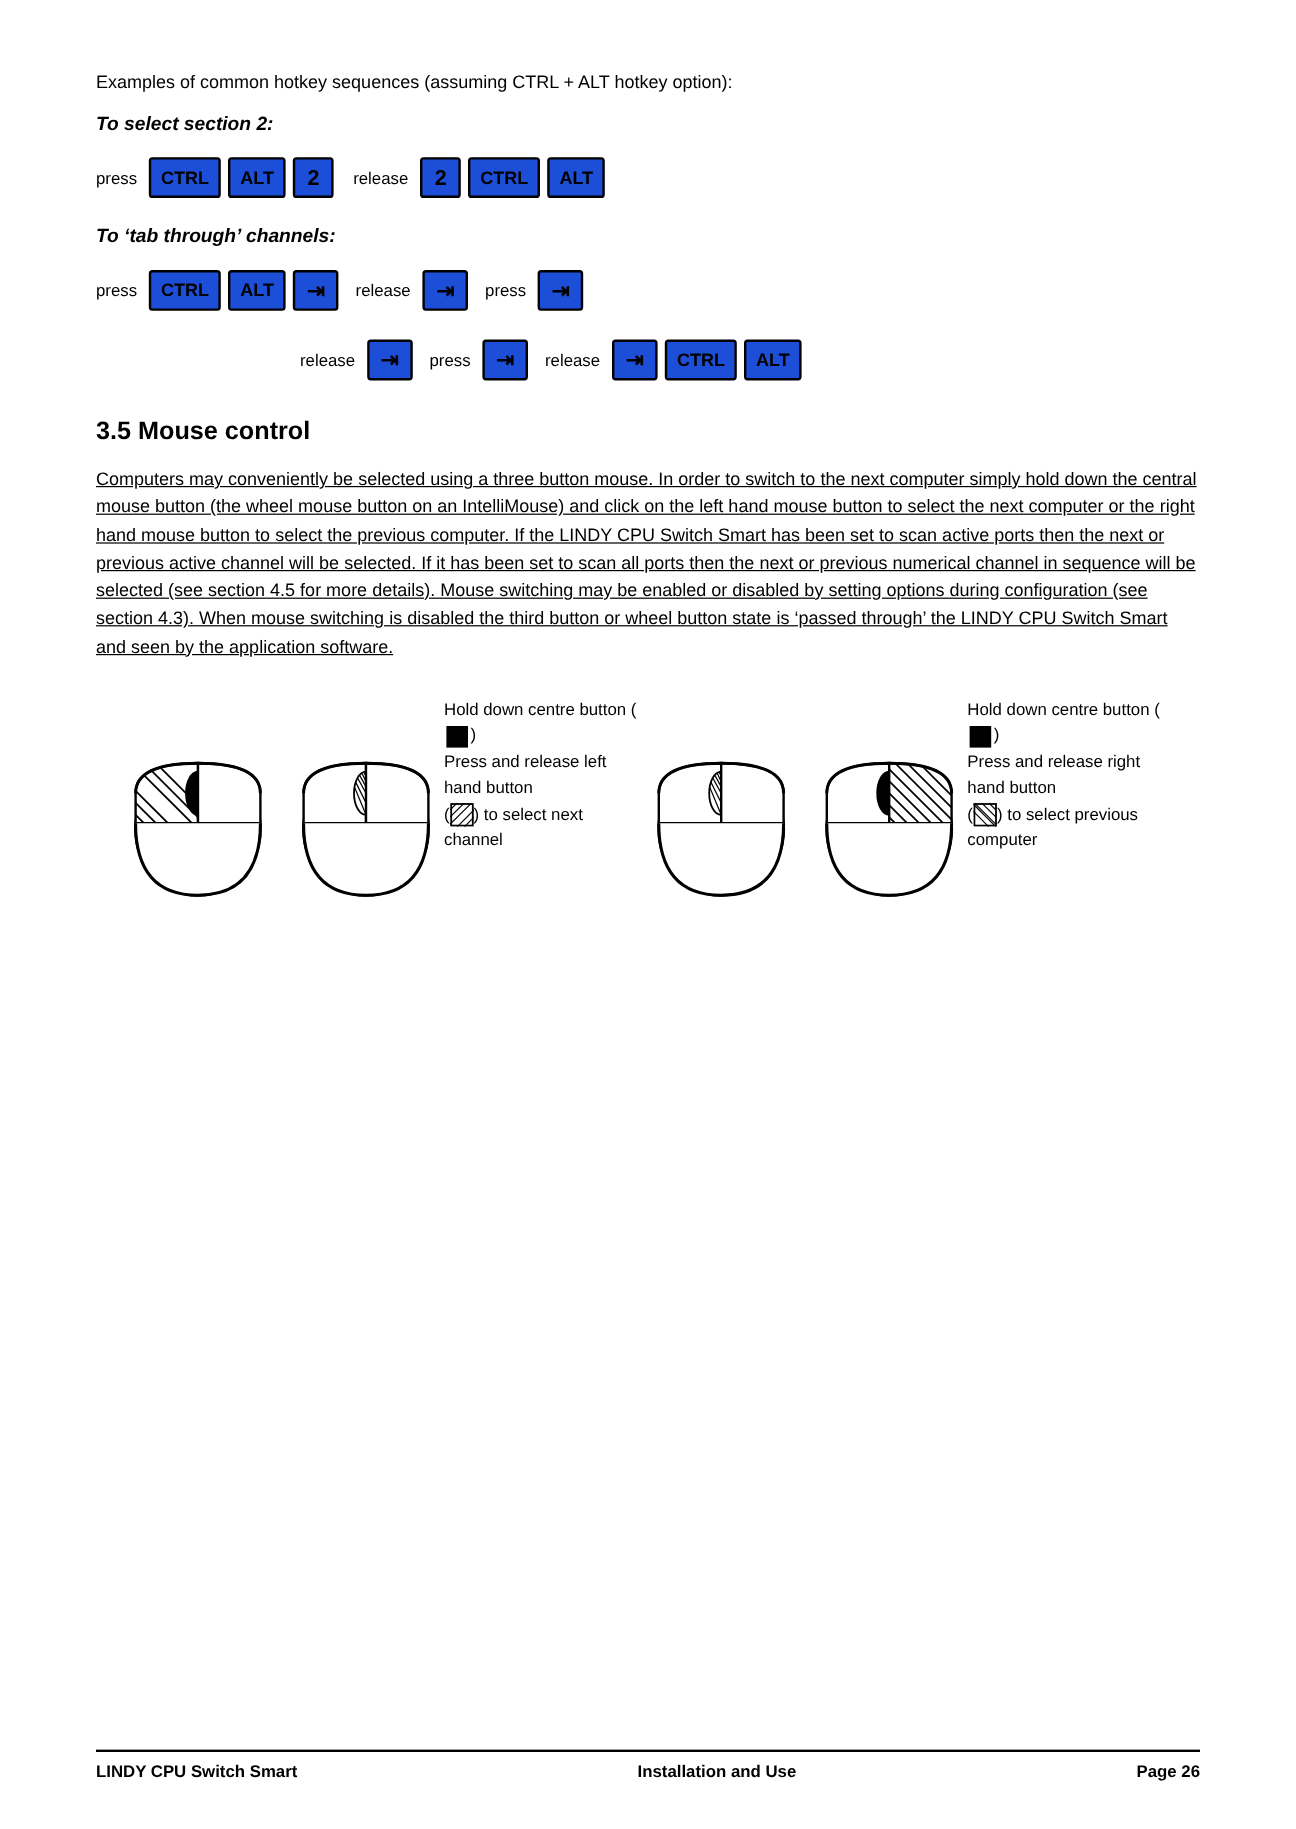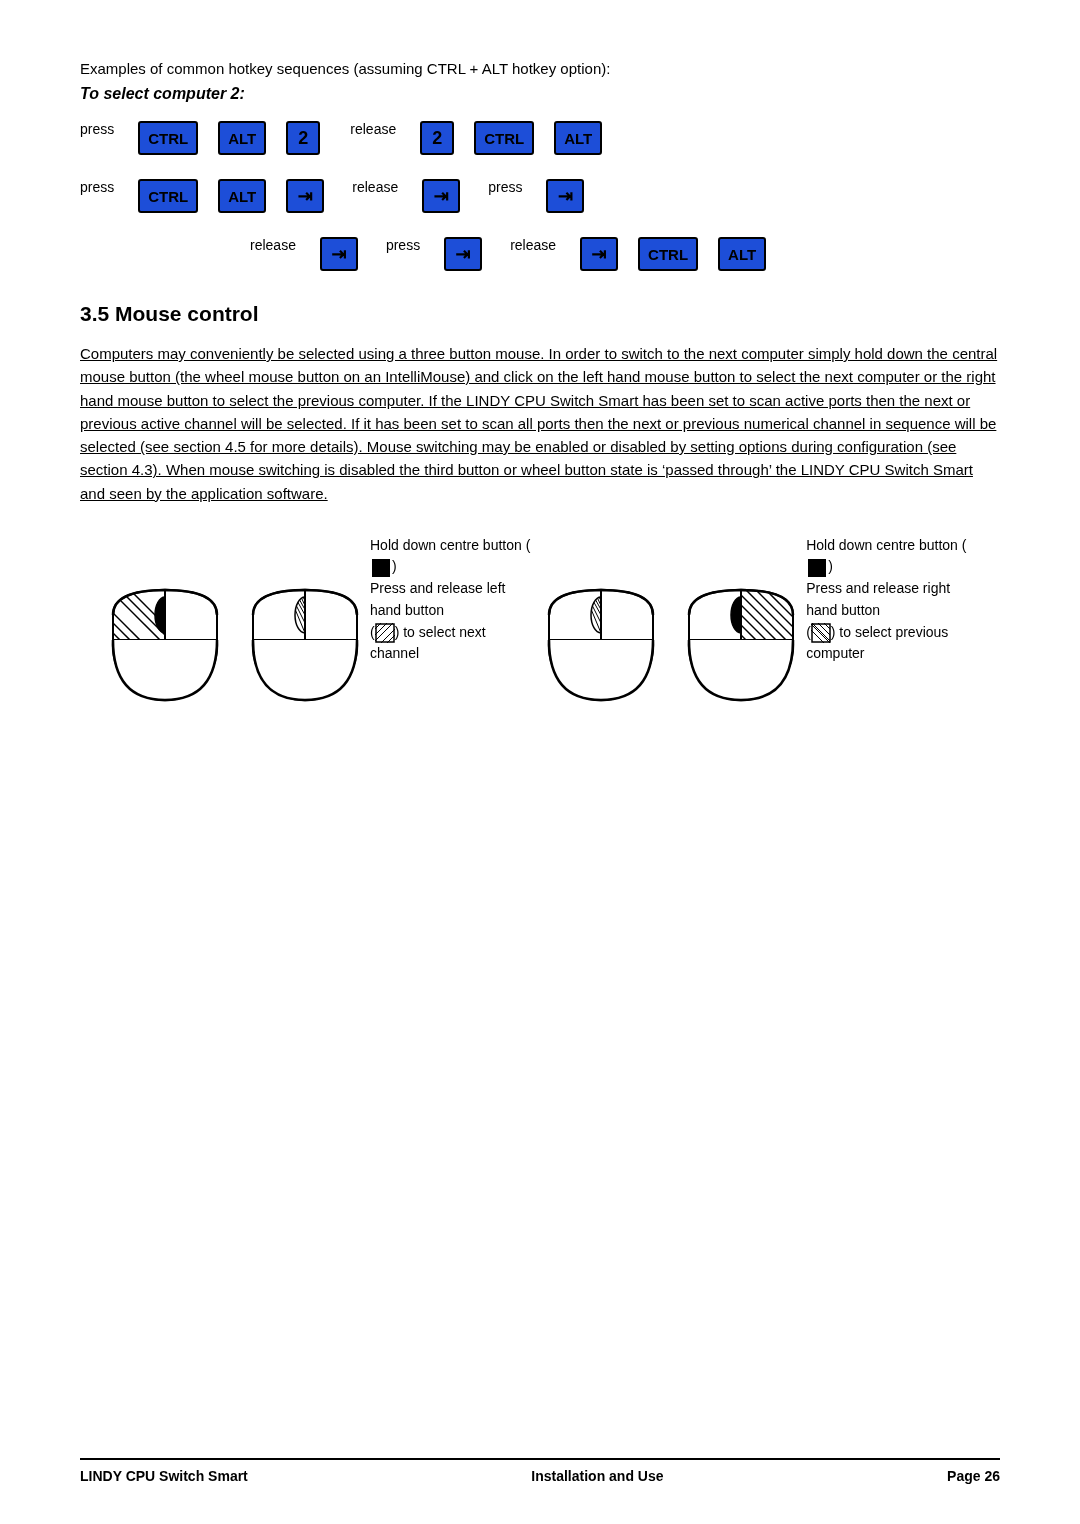--- a/index.html
+++ b/index.html
@@ -12,32 +12,32 @@
       min-height: 1524px;
     }
     .page {
       padding: 60px 80px 40px 80px;
       min-height: 1524px;
       display: flex;
       flex-direction: column;
     }
     .intro-text {
       font-size: 15px;
-      margin-bottom: 8px;
+      margin-bottom: 18px;
     }
     .section-title {
       font-weight: bold;
       font-style: italic;
       font-size: 16px;
       margin-bottom: 18px;
     }
     .key-sequence {
       display: flex;
-      align-items: flex-start;
-      gap: 20px;
+      align-items: center;
+      gap: 6px;
       margin-bottom: 24px;
       flex-wrap: wrap;
     }
     .key-label {
       font-size: 14px;
       margin-right: 4px;
     }
     .kbd {
       display: inline-flex;
       align-items: center;
@@ -124,33 +124,34 @@
       margin-left: 170px;
     }
   </style>
 </head>
 <body>
 
 <div class="page">
 
   <p class="intro-text">Examples of common hotkey sequences (assuming CTRL + ALT hotkey option):</p>
 
-  <p class="section-title">To select computer 2:</p>
+  <p class="section-title">To select section 2:</p>
 
   <div class="key-sequence">
     <span class="key-label">press</span>
     <span class="kbd">CTRL</span>
     <span class="kbd">ALT</span>
     <span class="kbd kbd-num">2</span>
     <span class="key-label" style="margin-left:10px;">release</span>
     <span class="kbd kbd-num">2</span>
     <span class="kbd">CTRL</span>
     <span class="kbd">ALT</span>
   </div>
 
+  <p class="section-title">To ‘tab through’ channels:</p>
 
   <div class="key-sequence">
     <span class="key-label">press</span>
     <span class="kbd">CTRL</span>
     <span class="kbd">ALT</span>
     <span class="kbd kbd-tab">
         <span class="tab-icon">⇥</span>
       </span>
     <span class="key-label" style="margin-left:8px;">release</span>
     <span class="kbd kbd-tab">

